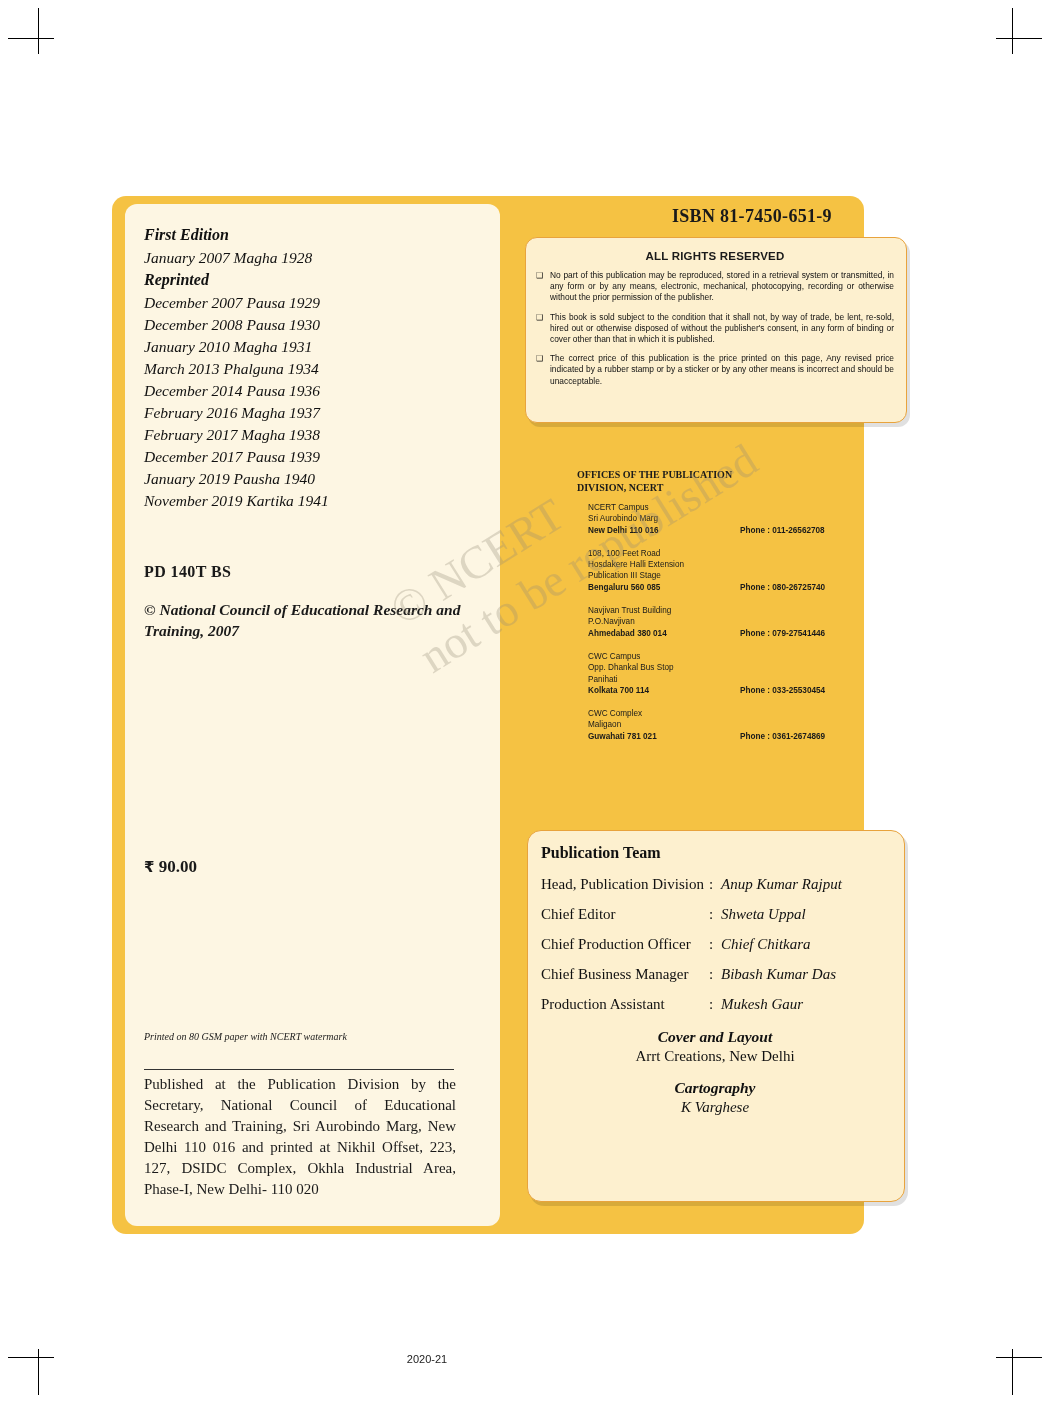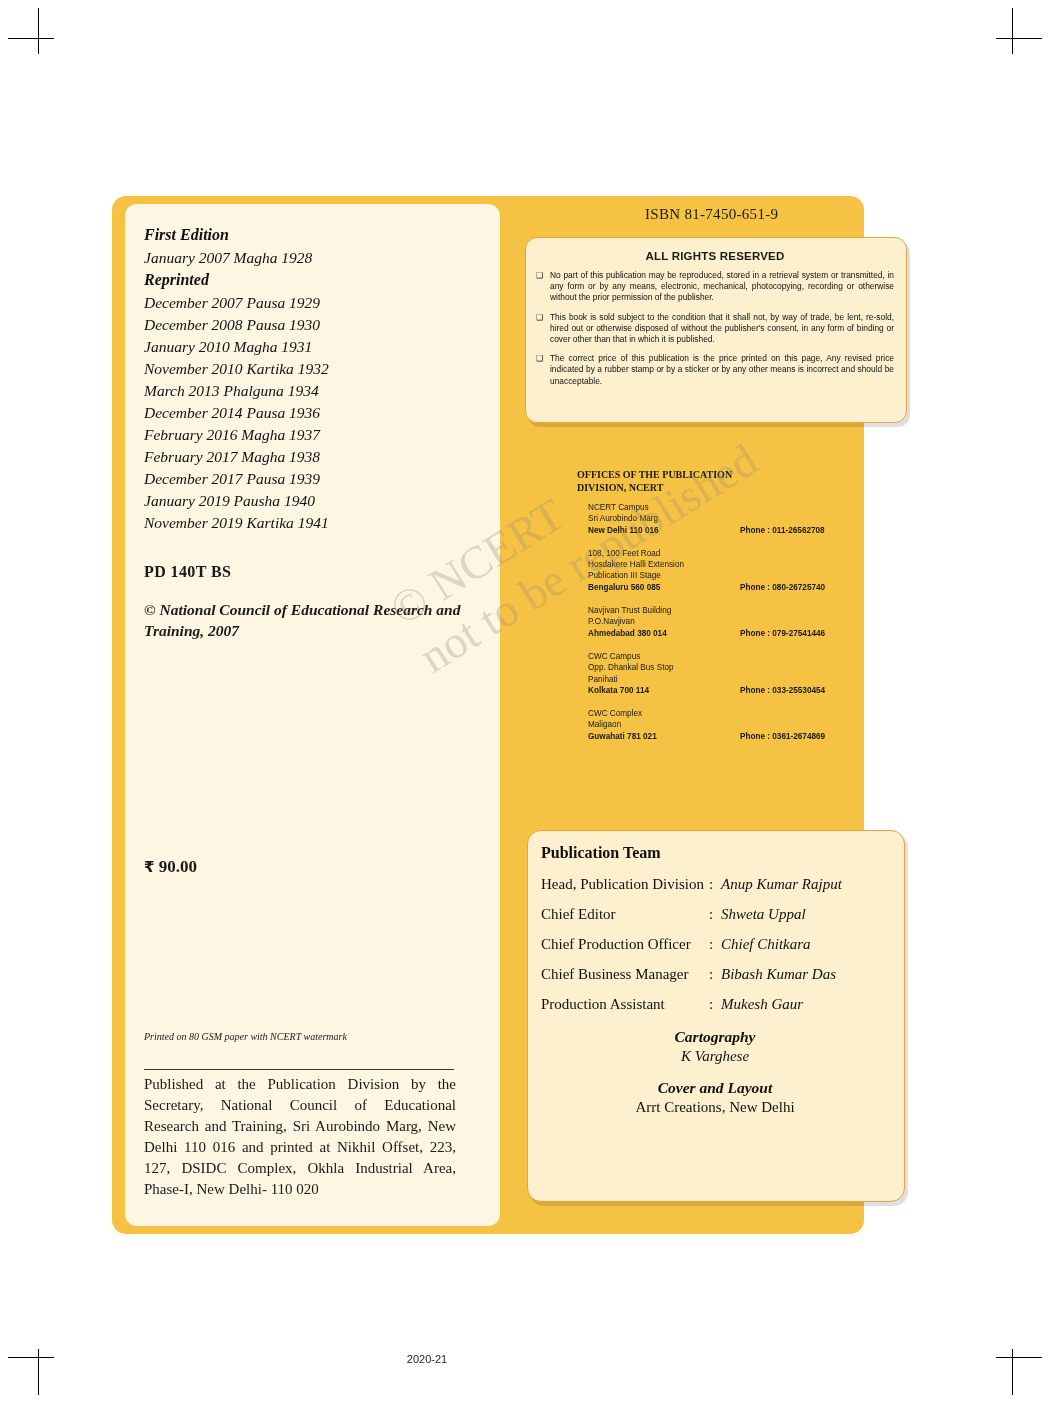--- a/index.html
+++ b/index.html
@@ -121,24 +121,24 @@
     top: 1074px;
     width: 312px;
     font-size: 15px;
     line-height: 21px;
     text-align: justify;
   }
 
   
   #isbn {
     position: absolute;
-    left: 645px;
+    left: 672px;
     top: 206px;
-    font-weight: normal;
-    font-size: 15px;
+    font-weight: bold;
+    font-size: 18px;
     letter-spacing: .3px;
   }
 
   
   #rights-box {
     position: absolute;
     left: 525px;
     top: 237px;
     width: 380px;
     height: 184px;
@@ -314,21 +314,20 @@
 
 <div id="isbn">ISBN  81-7450-651-9</div>
 
 <div id="editions">
   <div class="hd">First Edition</div>
   <div class="ln">January 2007   Magha 1928</div>
   <div class="hd">Reprinted</div>
   <div class="ln">December 2007 Pausa 1929</div>
   <div class="ln">December 2008 Pausa 1930</div>
   <div class="ln">January 2010 Magha 1931</div>
-  <div class="ln">November 2010 Kartika 1932</div>
   <div class="ln">March 2013 Phalguna 1934</div>
   <div class="ln">December 2014 Pausa 1936</div>
   <div class="ln">February 2016 Magha 1937</div>
   <div class="ln">February 2017 Magha 1938</div>
   <div class="ln">December 2017 Pausa 1939</div>
   <div class="ln">January 2019 Pausha 1940</div>
   <div class="ln">November 2019 Kartika 1941</div>
 </div>
 
 <div id="pd-code">PD 140T BS</div>
@@ -439,23 +438,23 @@
     <div class="team-name">Bibash Kumar Das</div>
   </div>
 
   <div class="team-row">
     <div class="team-role">Production Assistant</div>
     <div class="team-sep">:</div>
     <div class="team-name">Mukesh Gaur</div>
   </div>
 
   <div class="credit">
+    <div class="ct">Cover and Layout</div>
+    <div class="cv">Arrt Creations, New Delhi</div>
+  </div>
+
+  <div class="credit">
     <div class="ct">Cartography</div>
     <div class="cv it">K Varghese</div>
   </div>
-
-  <div class="credit">
-    <div class="ct">Cover and Layout</div>
-    <div class="cv">Arrt Creations, New Delhi</div>
-  </div>
 </div>
 
 <div id="footer">2020-21</div>
 
 </body></html>

